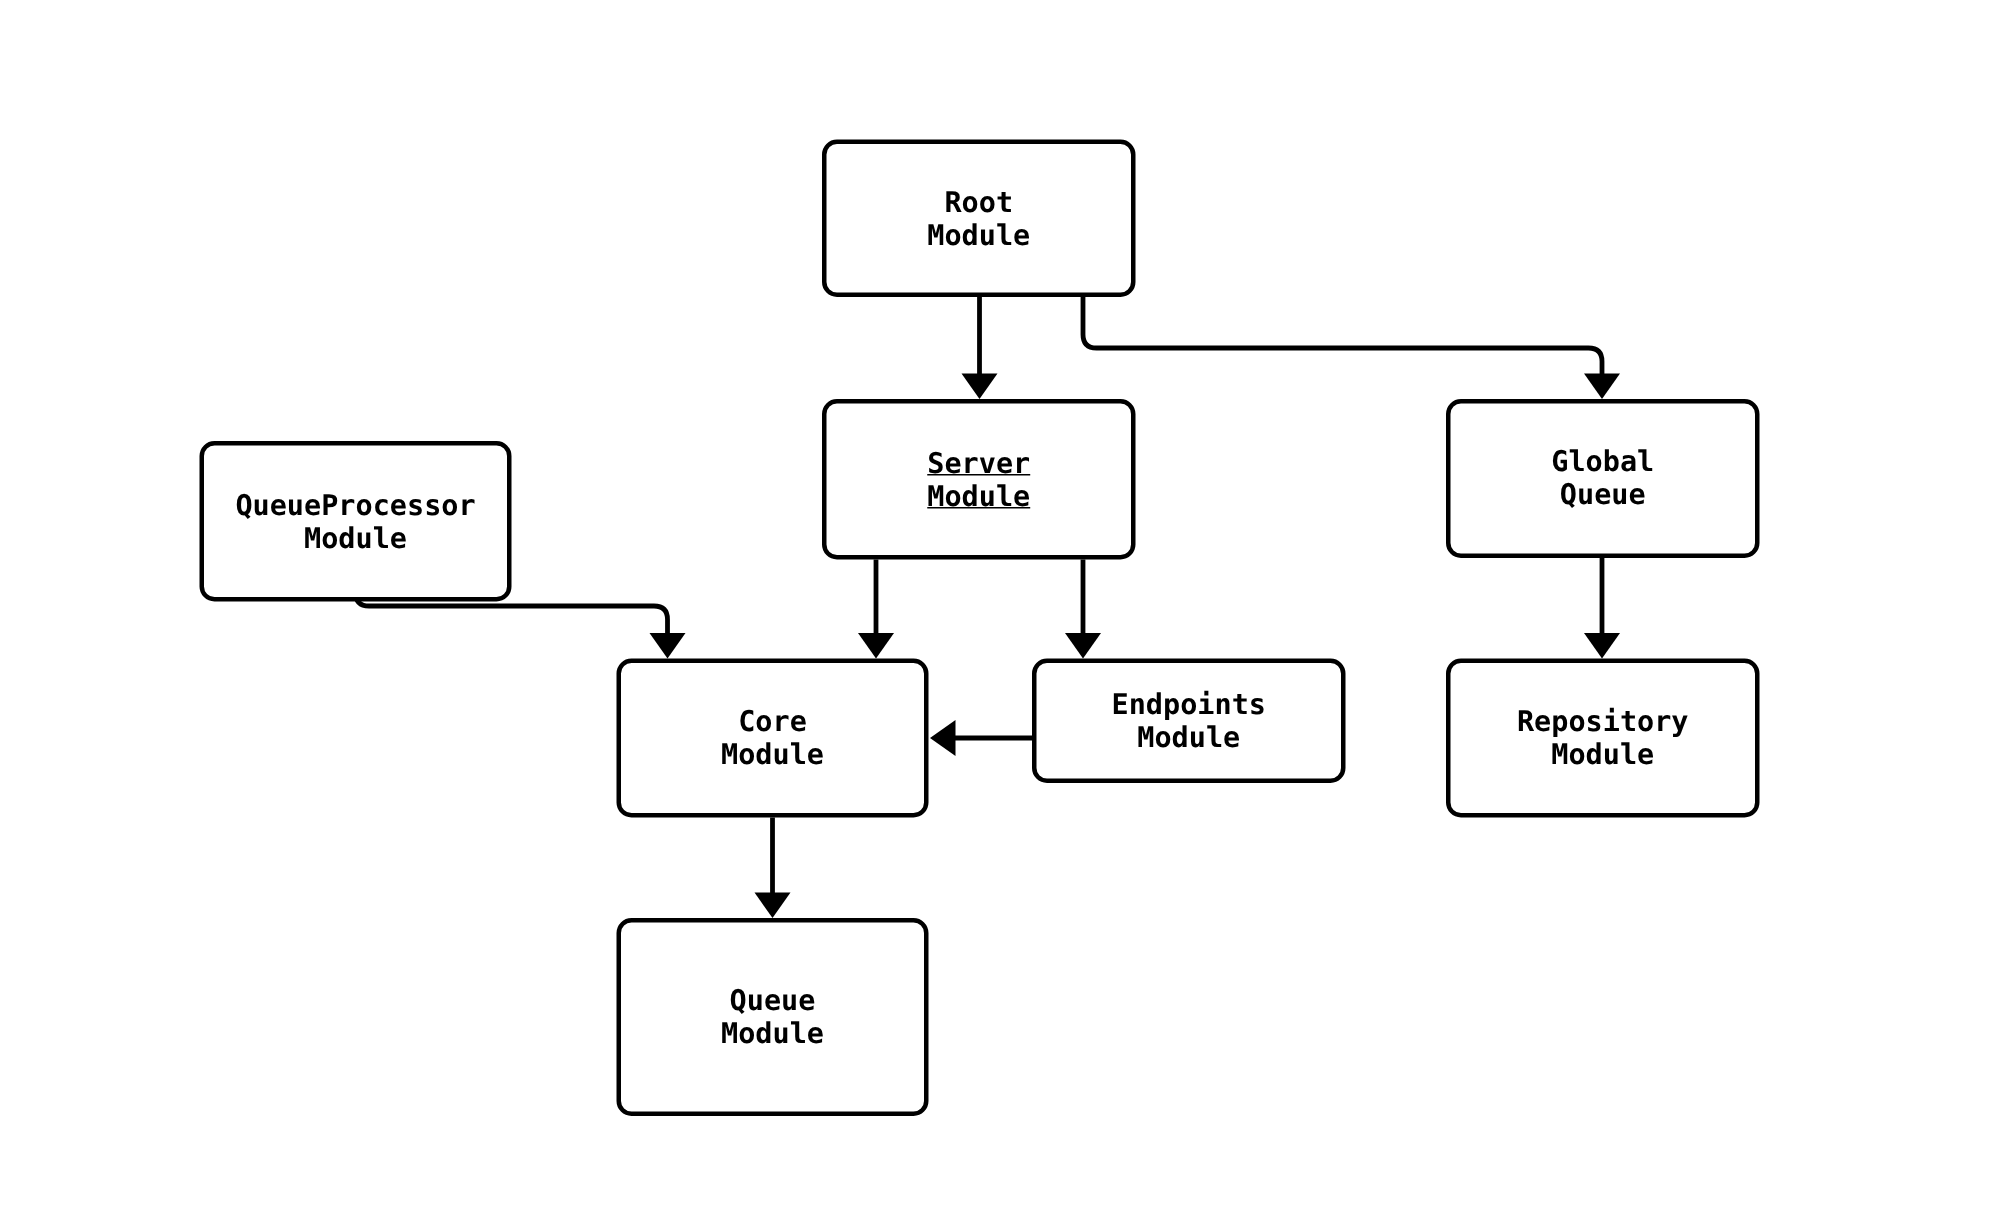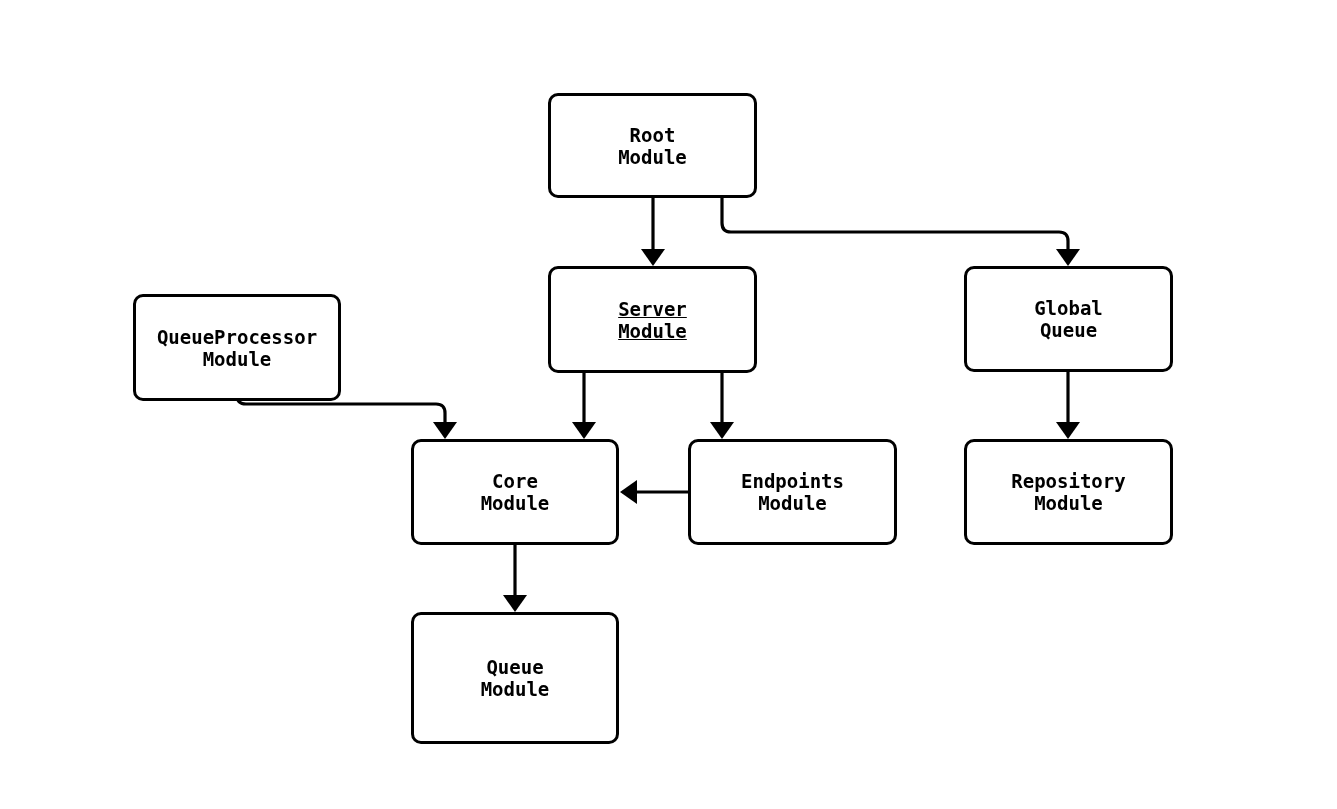--- a/index.html
+++ b/index.html
@@ -85,21 +85,21 @@
 Module</div>
       </div>
       <div class="node" style="left: 964px; top: 266px; width: 209px; height: 106px;">
         <div class="node-label">Global
 Queue</div>
       </div>
       <div class="node" style="left: 411px; top: 439px; width: 208px; height: 106px;">
         <div class="node-label">Core
 Module</div>
       </div>
-      <div class="node" style="left: 688px; top: 439px; width: 209px; height: 106px;">
+      <div class="node" style="left: 688px; top: 439px; width: 209px; height: 83px;">
         <div class="node-label">Endpoints
 Module</div>
       </div>
       <div class="node" style="left: 964px; top: 439px; width: 209px; height: 106px;">
         <div class="node-label">Repository
 Module</div>
       </div>
       <div class="node" style="left: 411px; top: 612px; width: 208px; height: 132px;">
         <div class="node-label">Queue
 Module</div>

